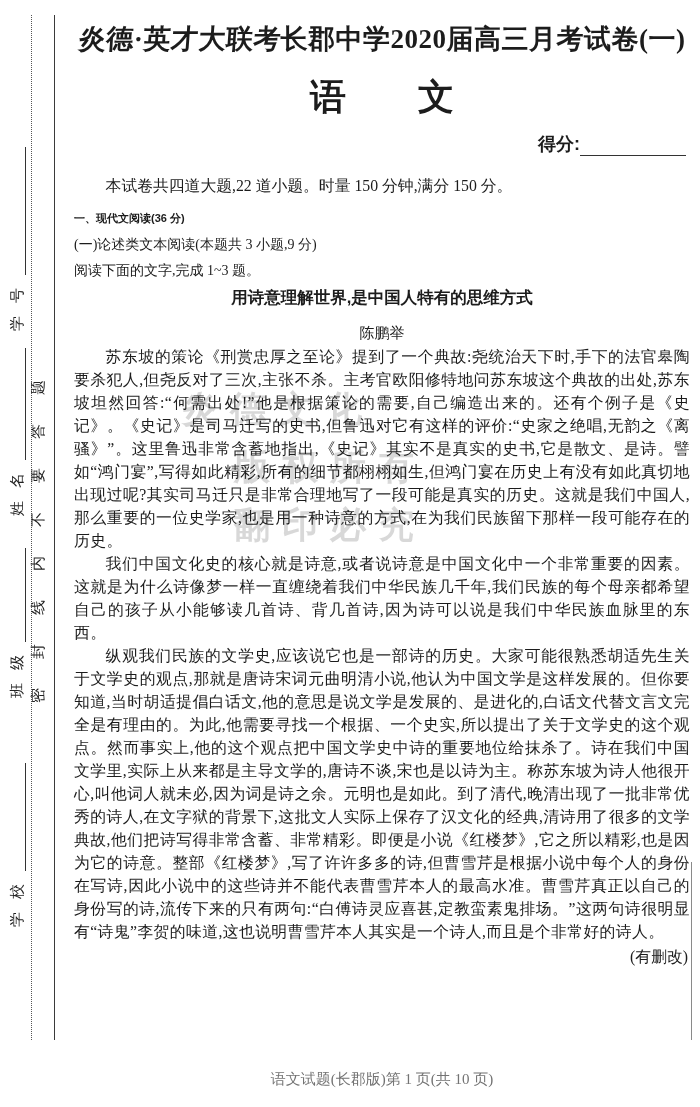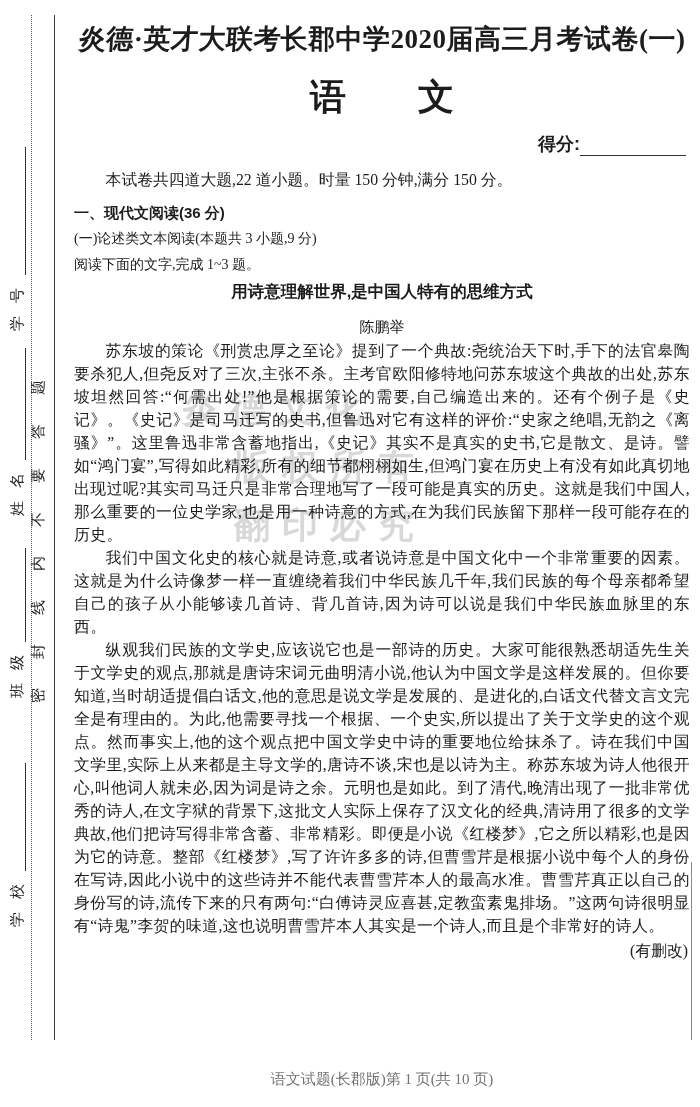--- a/index.html
+++ b/index.html
@@ -56,33 +56,33 @@
   }
   .main-title .brush{
     display:inline-block;font-weight:900;transform:skewX(-4deg);
   }
   .subject-title{
     margin:16px 0 0 0;text-align:center;
     font-size:36px;font-weight:bold;line-height:46px;
     font-family:"Liberation Sans", sans-serif;
   }
   .score-row{
-    margin:12px 4px 12px 0;text-align:right;
+    margin:12px 4px 18px 0;text-align:right;
     font-size:18px;font-weight:bold;
     font-family:"Liberation Sans", sans-serif;
   }
   .score-row .blank{
     display:inline-block;width:106px;height:18px;
     border-bottom:1.5px solid #333;vertical-align:bottom;
   }
   .exam-info{
     margin:10px 0 0 0;font-size:15.8px;line-height:24px;text-indent:2em;
   }
   .sec-heading{
-    margin:7px 0 0 0;font-size:15px;font-weight:bold;line-height:27px;
+    margin:7px 0 0 0;font-size:11px;font-weight:bold;line-height:27px;
     font-family:"Liberation Sans", sans-serif;
   }
   .sec-sub, .sec-inst{
     margin:0;font-size:14px;line-height:26px;
   }
   .essay-title{
     margin:1px 0 12px 0;text-align:center;
     font-size:16.5px;font-weight:bold;line-height:25px;
     font-family:"Liberation Sans", sans-serif;
   }

